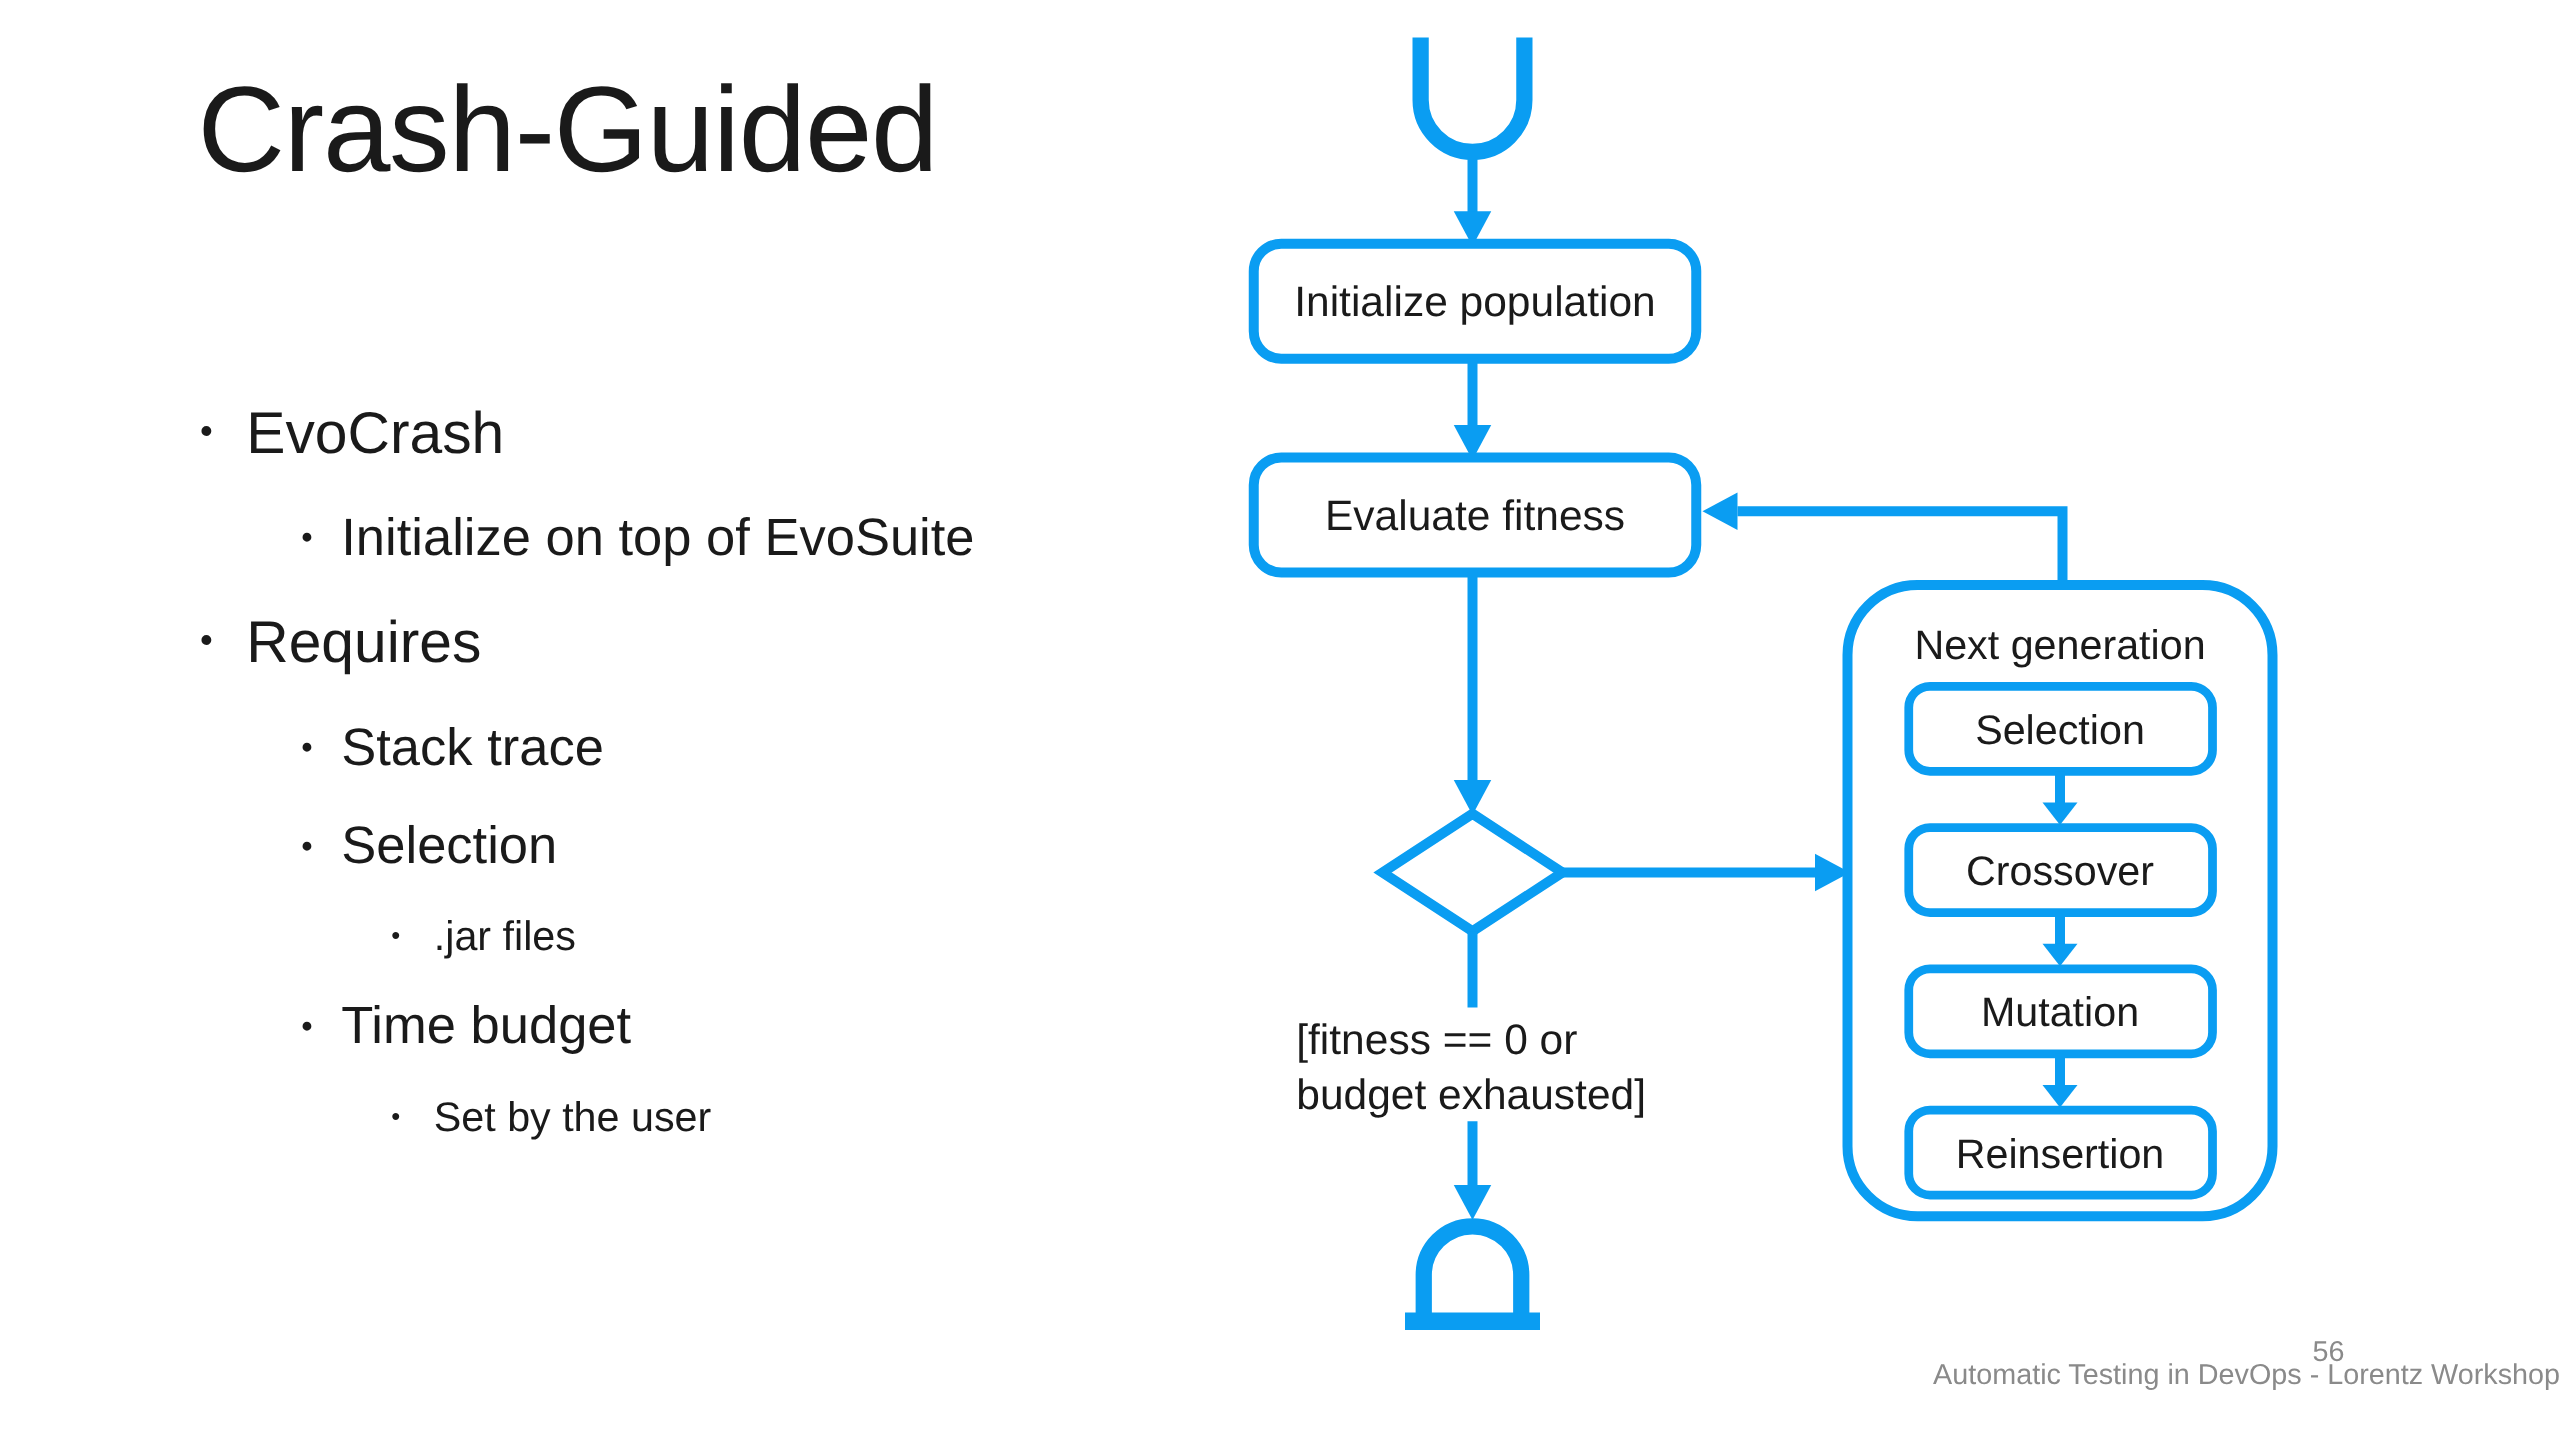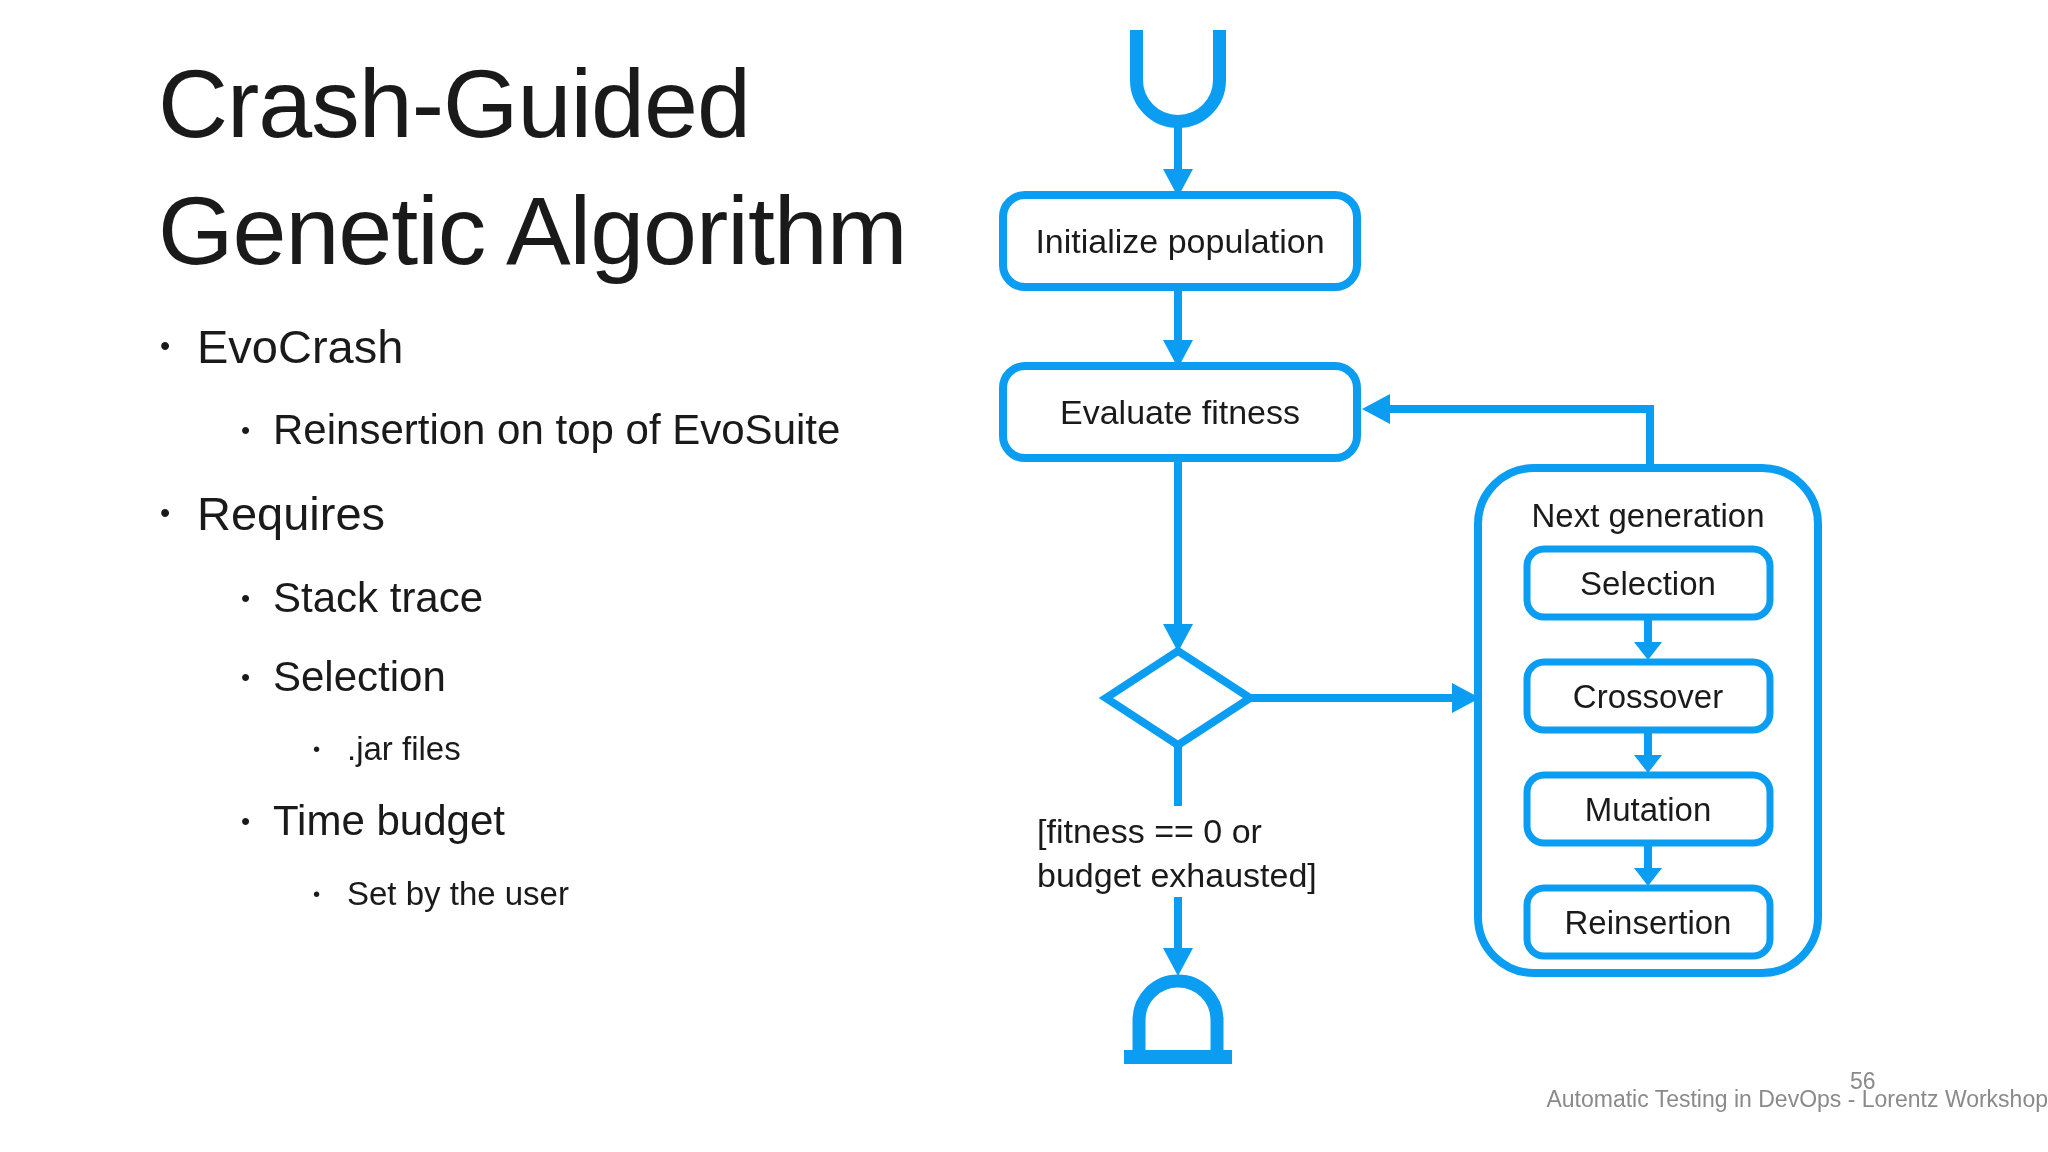--- a/index.html
+++ b/index.html
@@ -62,30 +62,29 @@
     font-size:23px;color:var(--muted);
   }
 </style>
 </head>
 <body>
 
 <div class="slide">
 
   <h1 class="title">
     <span>Crash-Guided</span>
-    <span>Genetic Algorithm</span>
   </h1>
 
   <div class="bullet-item lvl1 b0">
     <span class="dot">•</span>
     <span>EvoCrash</span>
   </div>
   <div class="bullet-item lvl2 b1">
     <span class="dot">•</span>
-    <span>Reinsertion on top of EvoSuite</span>
+    <span>Initialize on top of EvoSuite</span>
   </div>
   <div class="bullet-item lvl1 b2">
     <span class="dot">•</span>
     <span>Requires</span>
   </div>
   <div class="bullet-item lvl2 b3">
     <span class="dot">•</span>
     <span>Stack trace</span>
   </div>
   <div class="bullet-item lvl2 b4">

